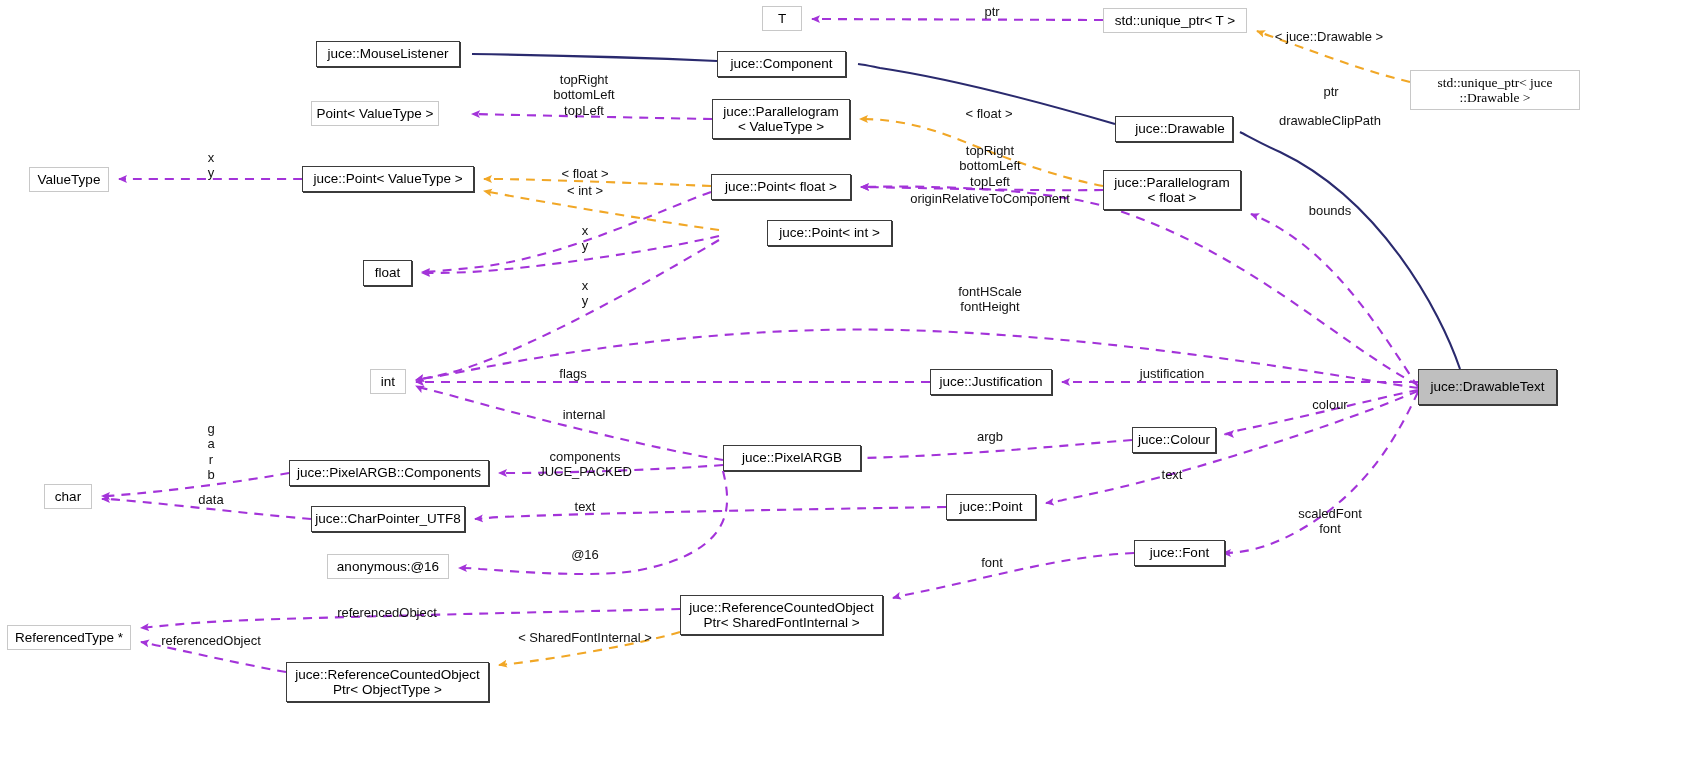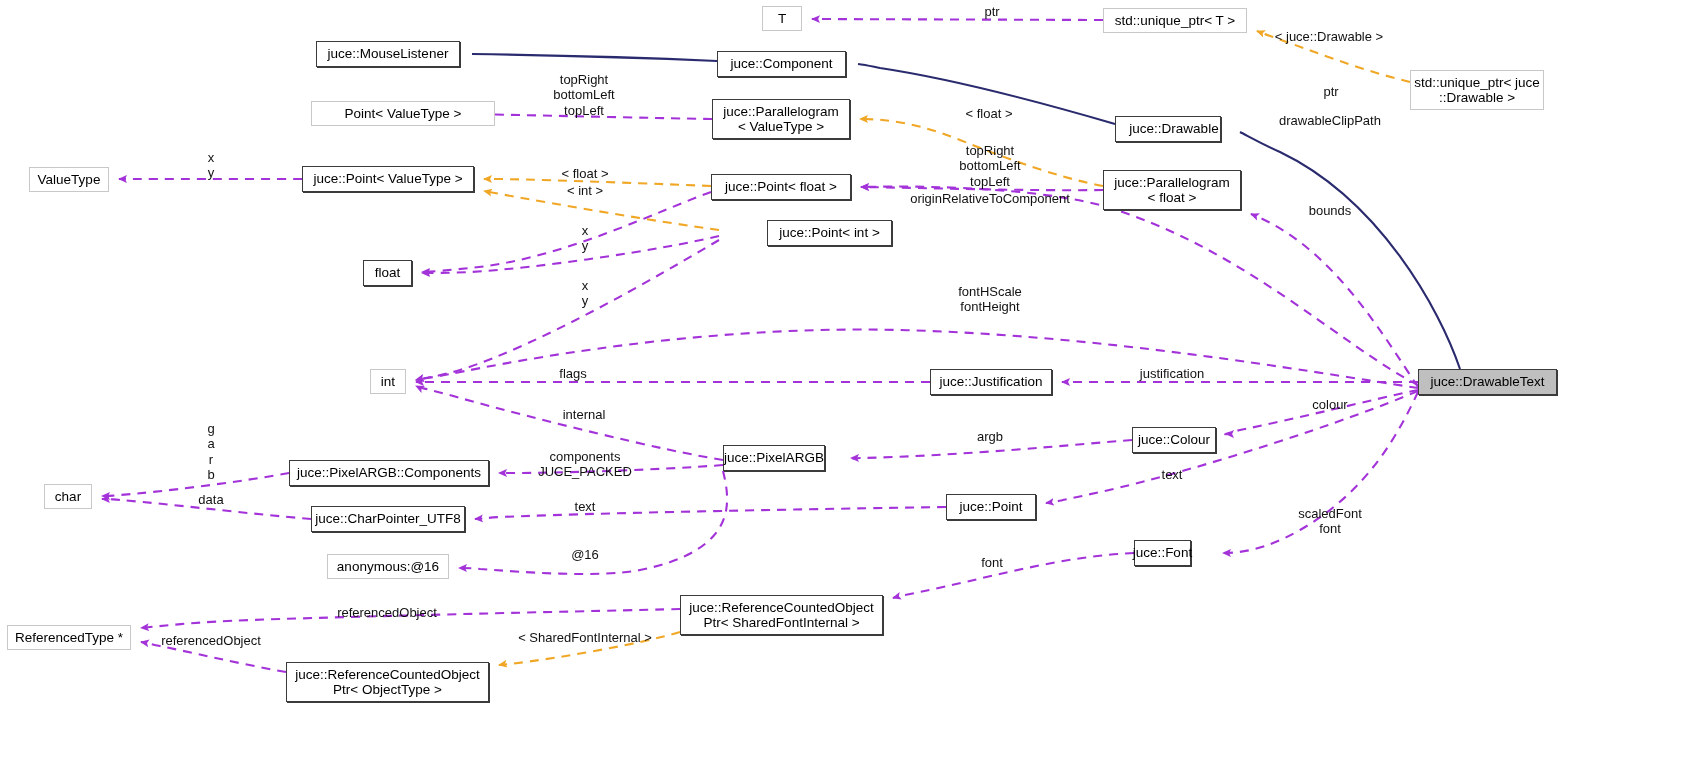--- a/index.html
+++ b/index.html
@@ -118,44 +118,44 @@
       <path d="M717,61 C650,58 540,55 472,54"></path>
       <path d="M1115,124 C1050,105 960,80 880,68 C870,66 866,65 858,64"></path>
       <path d="M1460,369 C1440,310 1380,200 1280,152 C1260,143 1248,136 1240,132"></path>
     </g>
   </svg>
 
   <div class="node faint" style="left:762px;top:6px;width:40px;height:25px;">T</div>
   <div class="node faint" style="left:1103px;top:8px;width:144px;height:25px;">std::unique_ptr&lt; T &gt;</div>
   <div class="node solid" style="left:316px;top:41px;width:144px;height:26px;">juce::MouseListener</div>
   <div class="node solid" style="left:717px;top:51px;width:129px;height:26px;">juce::Component</div>
-  <div class="node faint" style="left:1410px;top:70px;width:134px;height:40px;">std::unique_ptr&lt; juce
+  <div class="node faint" style="left:1410px;top:70px;width:170px;height:40px;font-family:Liberation Serif, serif;">std::unique_ptr&lt; juce
 ::Drawable &gt;</div>
-  <div class="node faint" style="left:311px;top:101px;width:184px;height:25px;">Point&lt; ValueType &gt;</div>
+  <div class="node faint" style="left:311px;top:101px;width:128px;height:25px;">Point&lt; ValueType &gt;</div>
   <div class="node solid" style="left:712px;top:99px;width:138px;height:40px;">juce::Parallelogram
 &lt; ValueType &gt;</div>
-  <div class="node solid" style="left:1115px;top:116px;width:106px;height:26px;padding-left:12px;">juce::Drawable</div>
+  <div class="node solid" style="left:1115px;top:116px;width:118px;height:26px;padding-left:12px;">juce::Drawable</div>
   <div class="node faint" style="left:29px;top:167px;width:80px;height:25px;">ValueType</div>
   <div class="node solid" style="left:302px;top:166px;width:172px;height:26px;">juce::Point&lt; ValueType &gt;</div>
   <div class="node solid" style="left:711px;top:174px;width:140px;height:26px;">juce::Point&lt; float &gt;</div>
   <div class="node solid" style="left:1103px;top:170px;width:138px;height:40px;">juce::Parallelogram
 &lt; float &gt;</div>
   <div class="node solid" style="left:719px;top:220px;width:125px;height:26px;margin-left:48px;">juce::Point&lt; int &gt;</div>
   <div class="node solid" style="left:363px;top:260px;width:49px;height:26px;">float</div>
   <div class="node faint" style="left:370px;top:369px;width:36px;height:25px;">int</div>
   <div class="node solid" style="left:930px;top:369px;width:122px;height:26px;">juce::Justification</div>
-  <div class="node current" style="left:1418px;top:369px;width:139px;height:26px;">juce::DrawableText</div>
+  <div class="node current" style="left:1418px;top:369px;width:139px;height:36px;">juce::DrawableText</div>
   <div class="node solid" style="left:1132px;top:427px;width:84px;height:26px;">juce::Colour</div>
   <div class="node solid" style="left:289px;top:460px;width:200px;height:26px;">juce::PixelARGB::Components</div>
-  <div class="node solid" style="left:723px;top:445px;width:102px;height:26px;">juce::PixelARGB</div>
+  <div class="node solid" style="left:723px;top:445px;width:138px;height:26px;">juce::PixelARGB</div>
   <div class="node faint" style="left:44px;top:484px;width:48px;height:25px;">char</div>
   <div class="node solid" style="left:946px;top:494px;width:90px;height:26px;">juce::Point</div>
   <div class="node solid" style="left:311px;top:506px;width:154px;height:26px;">juce::CharPointer_UTF8</div>
   <div class="node faint" style="left:327px;top:554px;width:122px;height:25px;">anonymous:@16</div>
-  <div class="node solid" style="left:1134px;top:540px;width:57px;height:26px;">juce::Font</div>
+  <div class="node solid" style="left:1134px;top:540px;width:91px;height:26px;">juce::Font</div>
   <div class="node solid" style="left:680px;top:595px;width:203px;height:40px;">juce::ReferenceCountedObject
 Ptr&lt; SharedFontInternal &gt;</div>
   <div class="node faint" style="left:7px;top:625px;width:124px;height:25px;">ReferencedType *</div>
   <div class="node solid" style="left:286px;top:662px;width:203px;height:40px;">juce::ReferenceCountedObject
 Ptr&lt; ObjectType &gt;</div>
 
   <div class="edge-label" style="left:992px;top:12px;">ptr</div>
   <div class="edge-label" style="left:1329px;top:37px;">&lt; juce::Drawable &gt;</div>
   <div class="edge-label" style="left:584px;top:95px;">topRight
 bottomLeft

